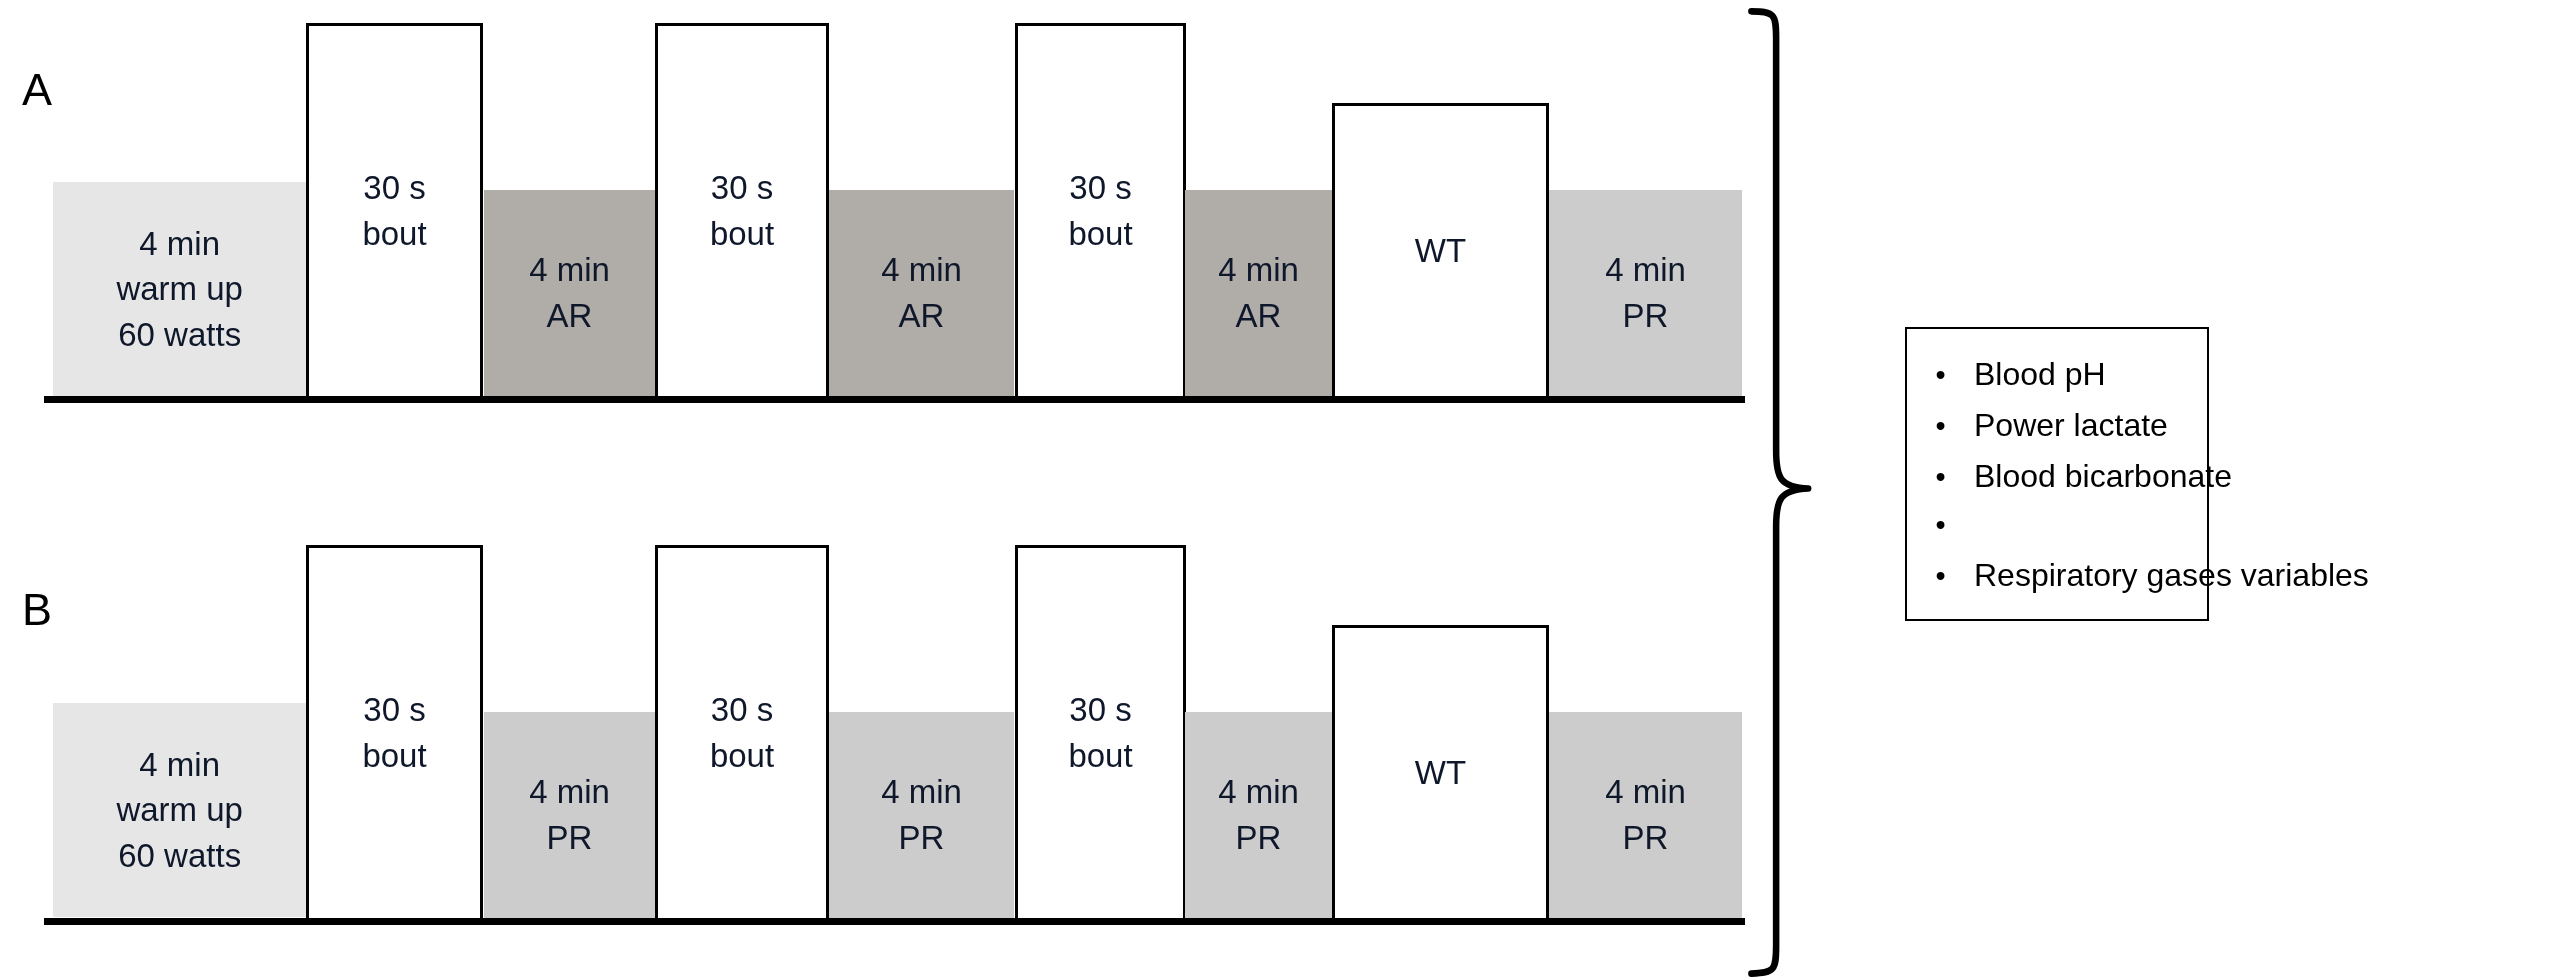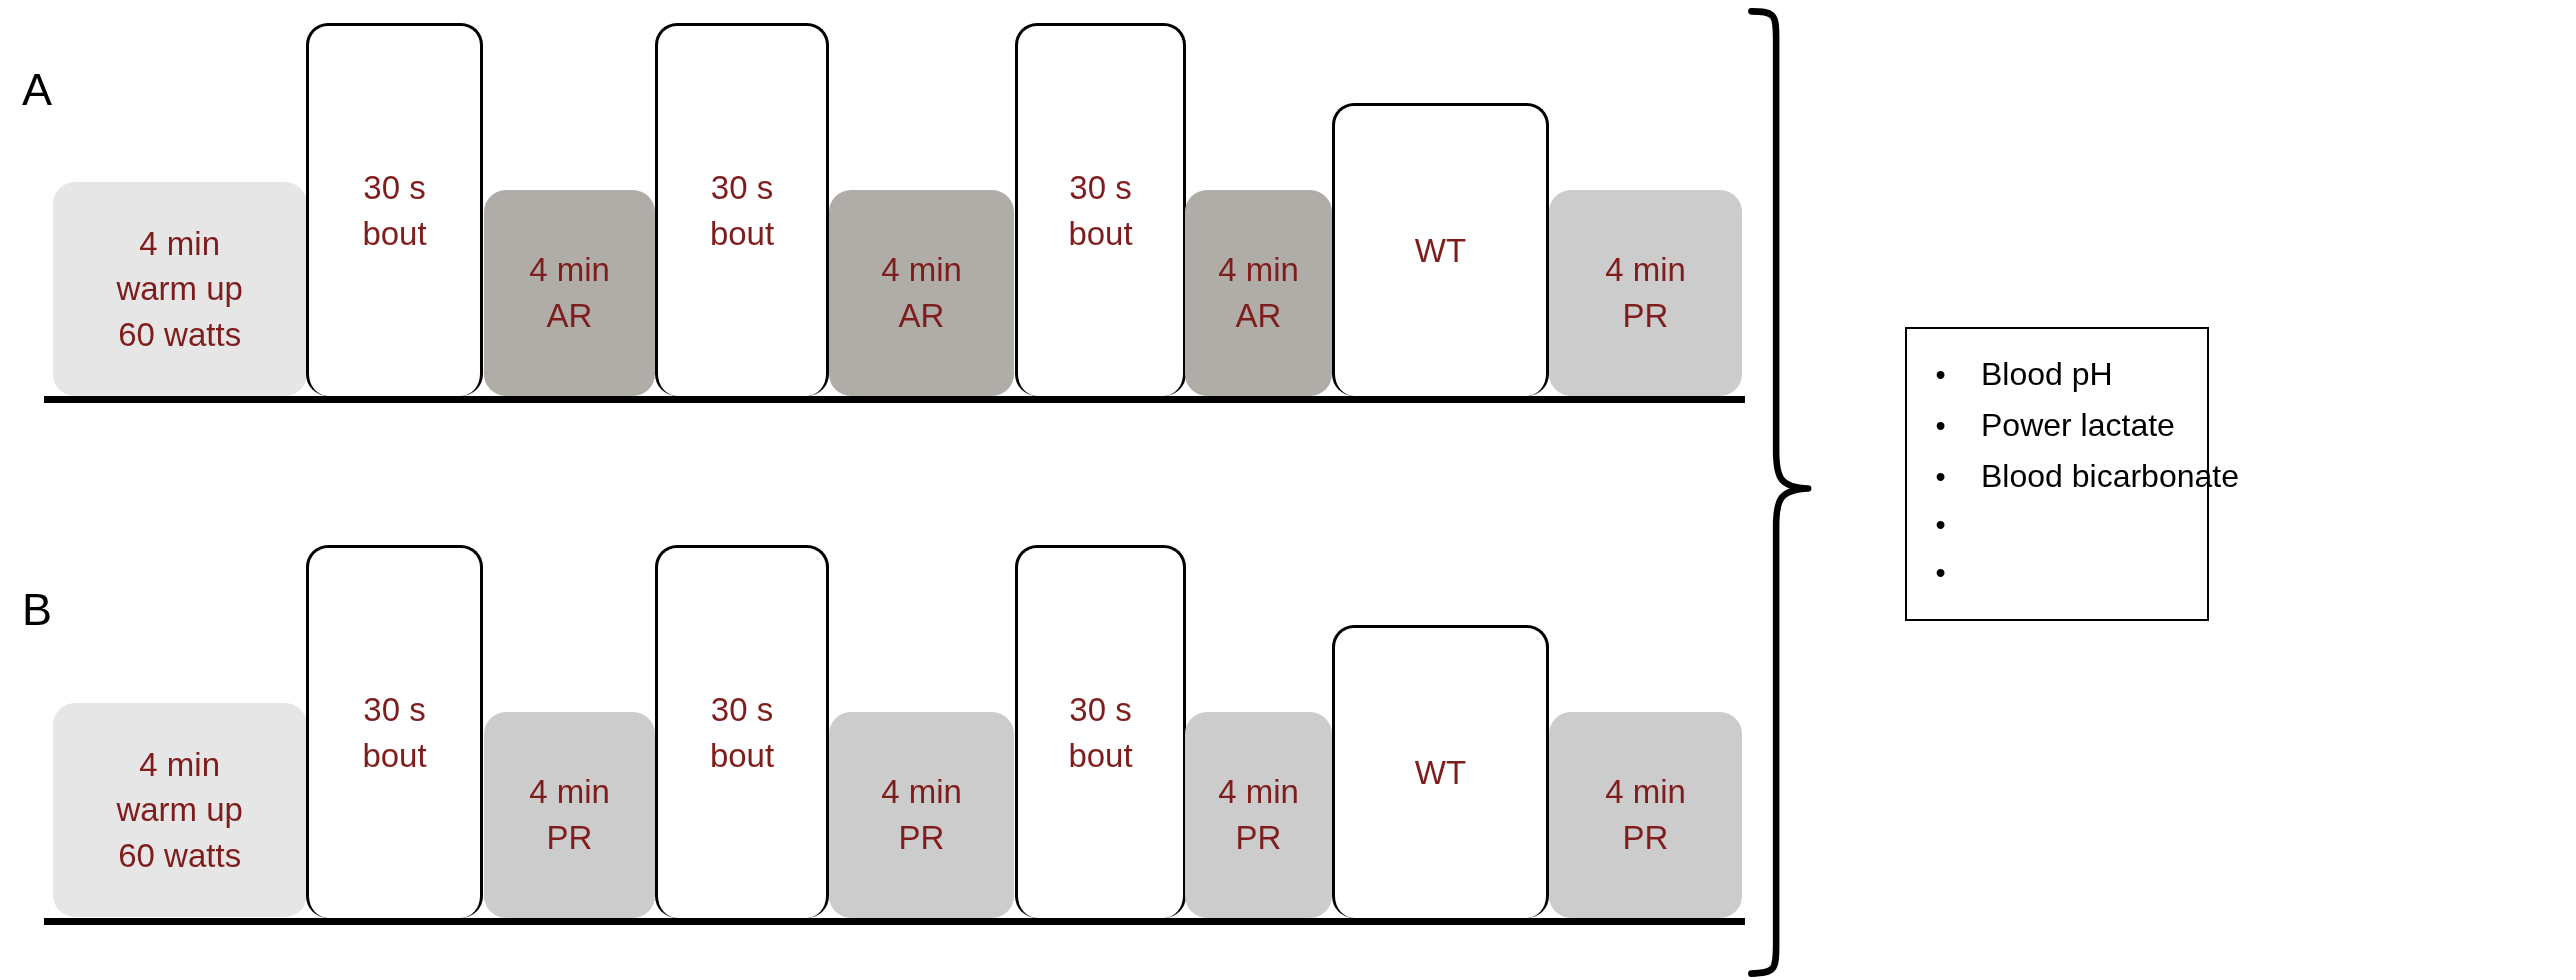--- a/index.html
+++ b/index.html
@@ -47,25 +47,24 @@
   }
 
   .blk {
     position: absolute;
     box-sizing: border-box;
     display: flex;
     flex-direction: column;
     align-items: center;
     justify-content: center;
     text-align: center;
-    color: #7f1d1d;
+    color: #0f172a;
     font-size: 33px;
     line-height: 1.38;
     white-space: nowrap;
-    border-radius: 22px;
   }
 
   
   .blk.work {
     background: #ffffff;
     border: 3.6px solid #000000;
     border-bottom: none;
   }
   
   .blk.shade {
@@ -103,21 +102,20 @@
   }
   .legend-bullet {
     width: 67px;
     flex: 0 0 67px;
     text-align: center;
     font-size: 29px;
     color: #000000;
   }
   .legend-label {
     flex: 1 1 auto;
-    margin-left: 7px;
   }
 </style>
 </head>
 <body>
 
 <div class="stage">
 
   <div class="panel-letter" style="left:22px; top:67px;">A</div>
 
   <div class="timeline">
@@ -244,18 +242,19 @@
       </li>
       <li class="legend-item">
         <span class="legend-bullet">•</span>
         <span class="legend-label">Blood bicarbonate</span>
       </li>
       <li class="legend-item">
         <span class="legend-bullet">•</span>
       </li>
       <li class="legend-item">
         <span class="legend-bullet">•</span>
+        <span class="legend-label">Respiratory gases variables</span>
       </li>
     </ul>
   </div>
 
 </div>
 
 
 </body></html>

